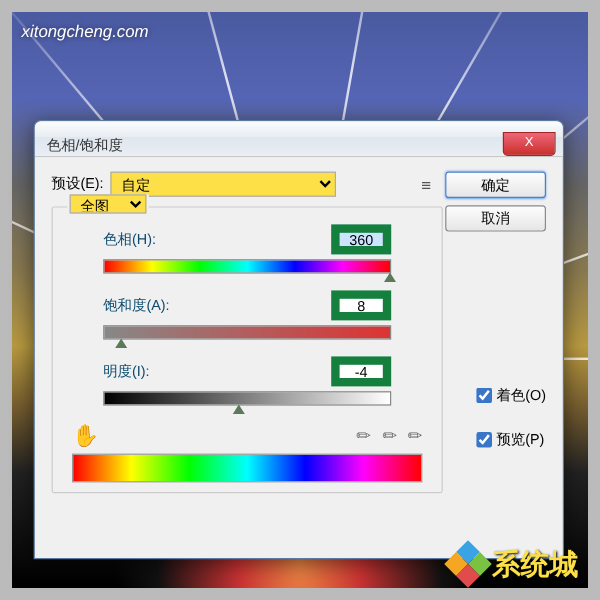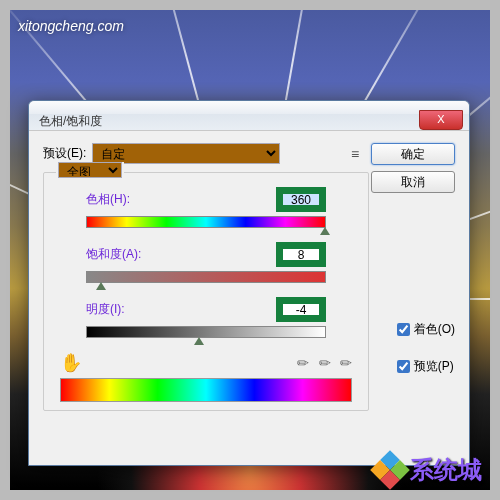--- a/index.html
+++ b/index.html
@@ -26,21 +26,21 @@
     transform-origin: 0 0;
   }
   .watermark {
     position: absolute; top: 18px; left: 18px;
     color: #ffffff; font-size: 14px; font-style: italic;
     text-shadow: 0 0 4px rgba(0,0,0,0.5);
   }
   .brand {
     position: absolute; bottom: 14px; right: 18px;
     display: flex; align-items: center; gap: 6px;
-    color: #8b5cf6; font-size: 24px; font-weight: bold;
+    color: #fde047; font-size: 24px; font-weight: bold;
     text-shadow: 1px 1px 2px #000;
   }
   .brand-logo { display: flex; flex-wrap: wrap; width: 28px; height: 28px; transform: rotate(45deg); }
   .brand-logo span { width: 14px; height: 14px; }
   .dialog {
     position: absolute;
     left: 28px; top: 100px;
     width: 442px; height: 366px;
     background: #f0f0f0;
     border: 1px solid #5a7aa0;
@@ -68,21 +68,21 @@
     cursor: pointer;
   }
   .content {
     padding: 12px 14px;
     display: flex; gap: 10px;
   }
   .left-col { flex: 1; }
   .right-col { width: 76px; display: flex; flex-direction: column; gap: 6px; align-items: flex-end; }
   .row { display: flex; align-items: center; margin-bottom: 8px; gap: 6px; }
   select, .dropdown {
-    background: #a16207; border: 1px solid #aab;
+    background: #fde047; border: 1px solid #aab;
     height: 21px; font-size: 12px; padding: 1px 4px;
   }
   .preset-select { width: 188px; }
   .menu-icon {
     width: 18px; display: inline-block; line-height: 1;
     font-size: 14px; color: #555;
   }
   .btn {
     width: 84px; height: 22px;
     background: linear-gradient(to bottom, #fdfdfd, #e6e6e6);
@@ -96,21 +96,21 @@
     padding: 10px 12px 8px; margin-top: 2px;
     position: relative;
   }
   .channel {
     position: absolute; top: -11px; left: 12px;
     background: #f0f0f0; padding: 0 2px;
   }
   .channel .dropdown { width: 64px; height: 16px; }
   .slider-block { margin: 4px 30px 14px 30px; }
   .slider-row { display: flex; align-items: center; justify-content: space-between; margin-bottom: 4px; }
-  .slider-label { color: #6d28d9; }
+  .slider-label { color: #0c4a6e; }
   .slider-value {
     width: 50px; height: 25px;
     border: 7px solid #15803d; background: #fff;
     text-align: center; padding: 1px 4px; font-size: 12px;
   }
   .slider-value.sel { background: #cde4ff; }
   .slider-track {
     height: 12px; border: 1px solid #888;
     position: relative; margin-top: 2px;
   }

